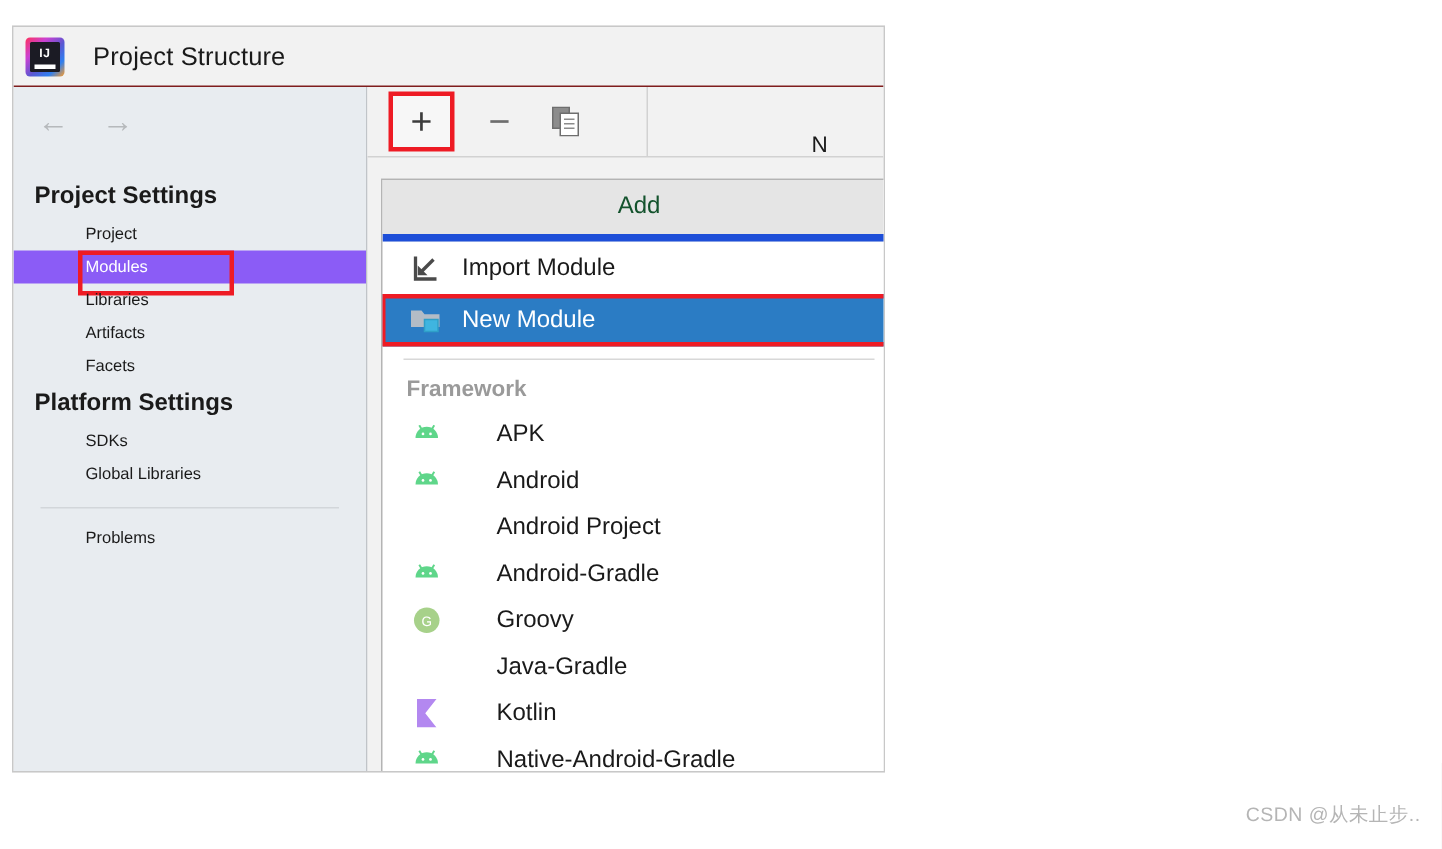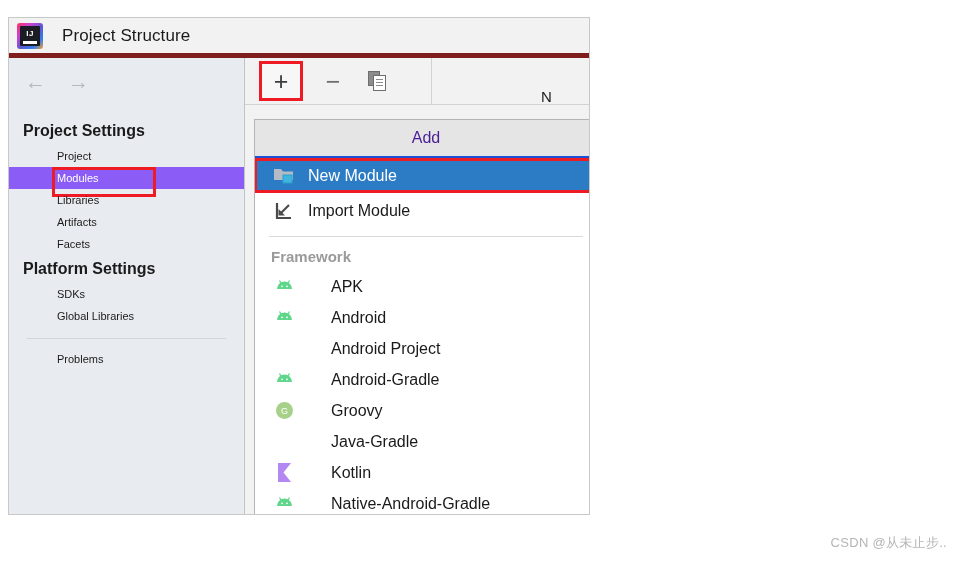--- a/index.html
+++ b/index.html
@@ -27,21 +27,21 @@
     box-sizing: border-box;
     overflow: hidden;
   }
 
   .titlebar {
     height: 40px;
     background: #f2f2f2;
     display: flex;
     align-items: center;
     padding-left: 8px;
-    border-bottom: 5px solid #7f1d1d;
+    border-bottom: 1px solid #7f1d1d;
     box-sizing: border-box;
   }
   .ij-logo {
     width: 26px;
     height: 26px;
     border-radius: 3px;
     background: linear-gradient(135deg, #fe315d 0%, #cb41d2 28%, #5b57d1 55%, #2f7ff0 78%, #ff9d28 100%);
     padding: 3px;
     box-sizing: border-box;
     flex: 0 0 auto;
@@ -218,22 +218,22 @@
     z-index: 20;
     overflow: hidden;
   }
   .popup-header {
     height: 36px;
     background: #e5e5e5;
     display: flex;
     align-items: center;
     justify-content: center;
     font-size: 16px;
-    color: #4c1d95;
-    border-bottom: 2px solid #1d4ed8;
+    color: #14532d;
+    border-bottom: 5px solid #1d4ed8;
   }
   .menu-item {
     display: flex;
     align-items: center;
     height: 35px;
     padding-left: 18px;
     font-size: 16px;
     color: #1a1a1a;
     position: relative;
   }
@@ -373,40 +373,40 @@
       </div>
       <div class="name-label">N</div>
     </div>
 
   </div>
 
   <div class="popup">
 
     <div class="popup-header">Add</div>
 
-    <div class="menu-item selected">
-      <span class="menu-icon">
-        <svg width="21" height="18" viewBox="0 0 21 18">
-          <path d="M0 2 L7 2 L9 4.5 L19 4.5 L19 13 L0 13 Z" fill="#b3bcc6"></path>
-          <rect x="9" y="8" width="9" height="8" fill="#3fb5e0" stroke="#2f9fc8"></rect>
-        </svg>
-      </span>
-      <span class="menu-label">New Module</span>
-      <span class="item-hl"></span>
-    </div>
-
     <div class="menu-item">
       <span class="menu-icon">
         <svg width="20" height="20" viewBox="0 0 20 20">
           <path d="M3 2 L3 17 L17 17" fill="none" stroke="#4a4a4a" stroke-width="2.2"></path>
           <path d="M15 4 L5.5 13.5" stroke="#4a4a4a" stroke-width="2.2"></path>
           <path d="M4.5 8 L4.5 14.5 L11 14.5 Z" fill="#4a4a4a"></path>
         </svg>
       </span>
       <span class="menu-label">Import Module</span>
+    </div>
+
+    <div class="menu-item selected">
+      <span class="menu-icon">
+        <svg width="21" height="18" viewBox="0 0 21 18">
+          <path d="M0 2 L7 2 L9 4.5 L19 4.5 L19 13 L0 13 Z" fill="#b3bcc6"></path>
+          <rect x="9" y="8" width="9" height="8" fill="#3fb5e0" stroke="#2f9fc8"></rect>
+        </svg>
+      </span>
+      <span class="menu-label">New Module</span>
+      <span class="item-hl"></span>
     </div>
 
     <div class="menu-sep"></div>
 
     <div class="menu-group">Framework</div>
 
     <div class="fw-item">
       <span class="menu-icon">
         <svg width="19" height="13" viewBox="0 0 19 13">
           <path d="M2 9 A7.5 7.5 0 0 1 17 9 Z" fill="#5fd68a"></path>

